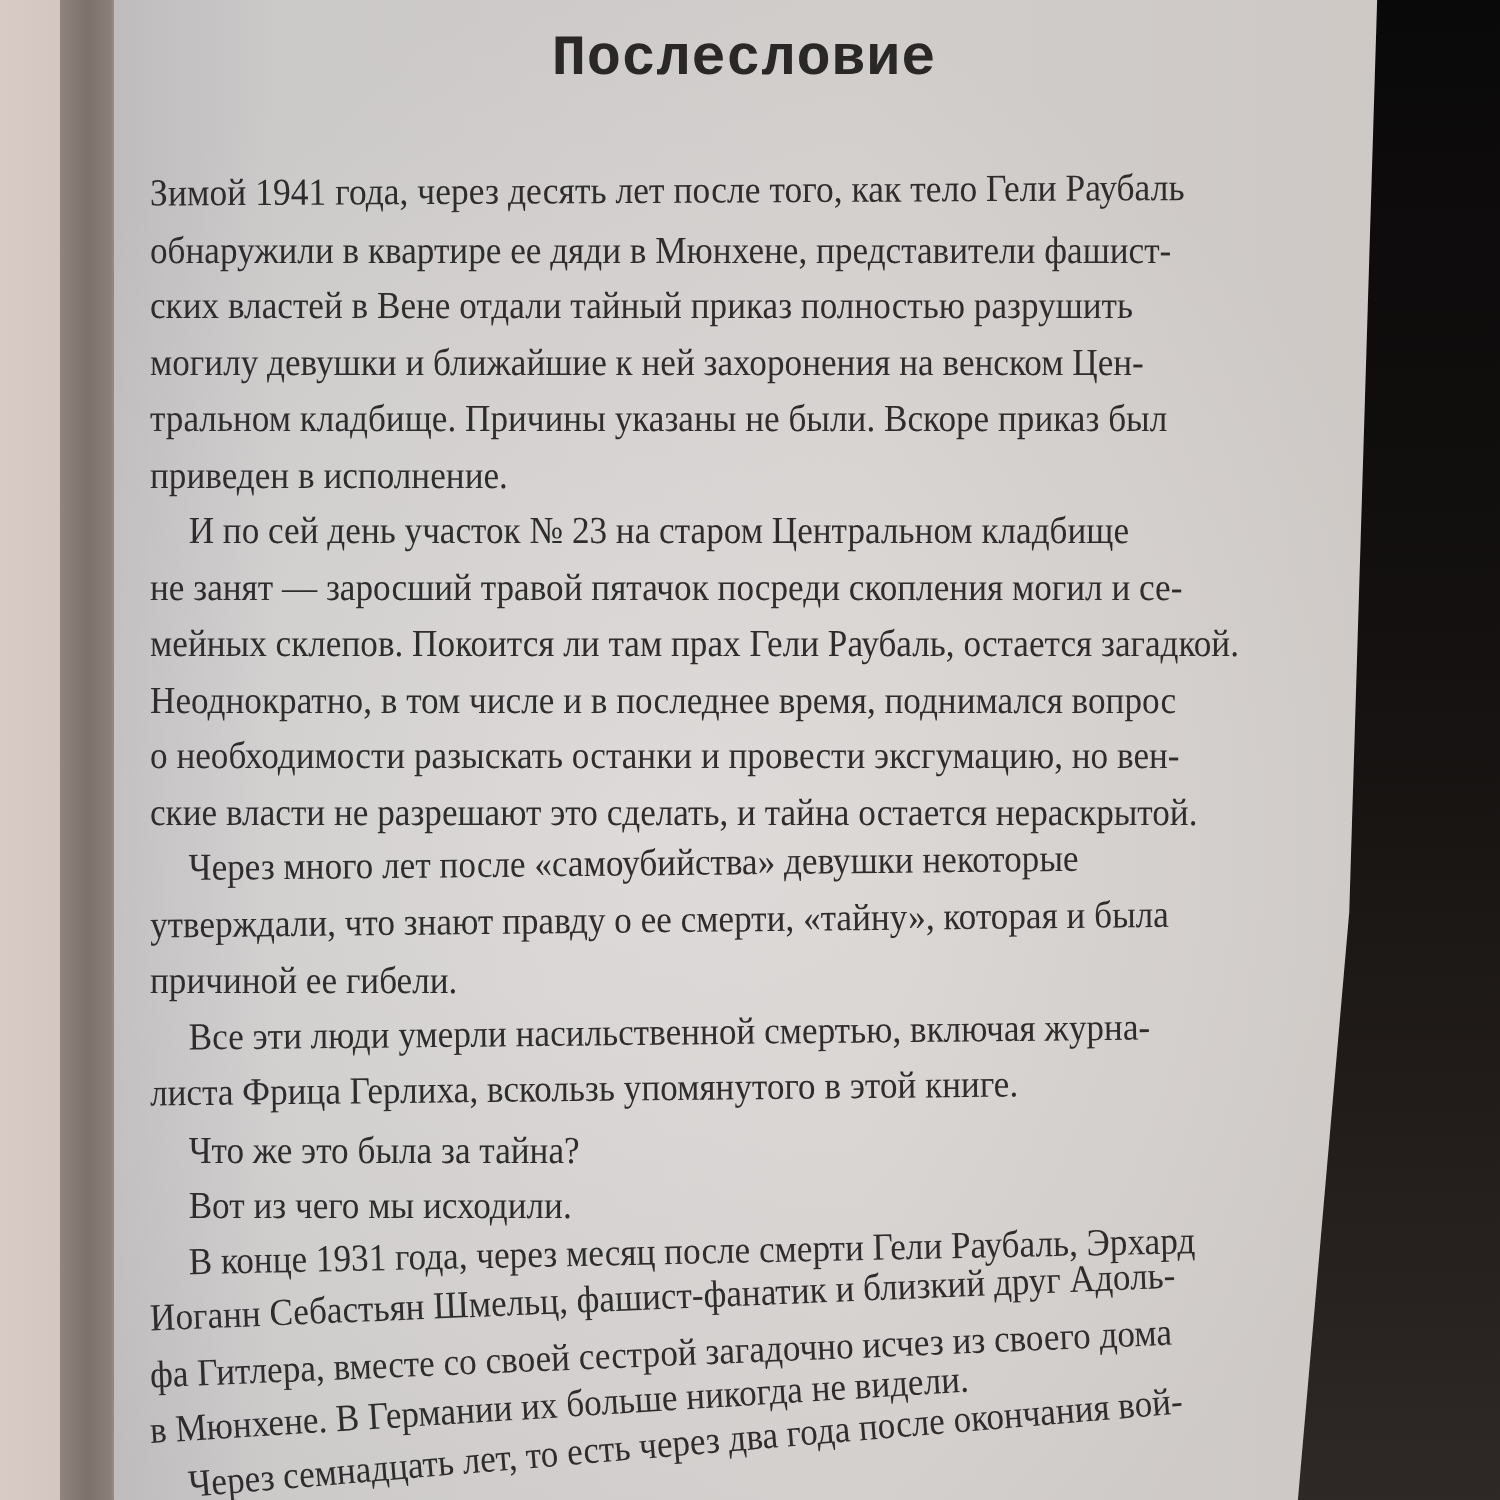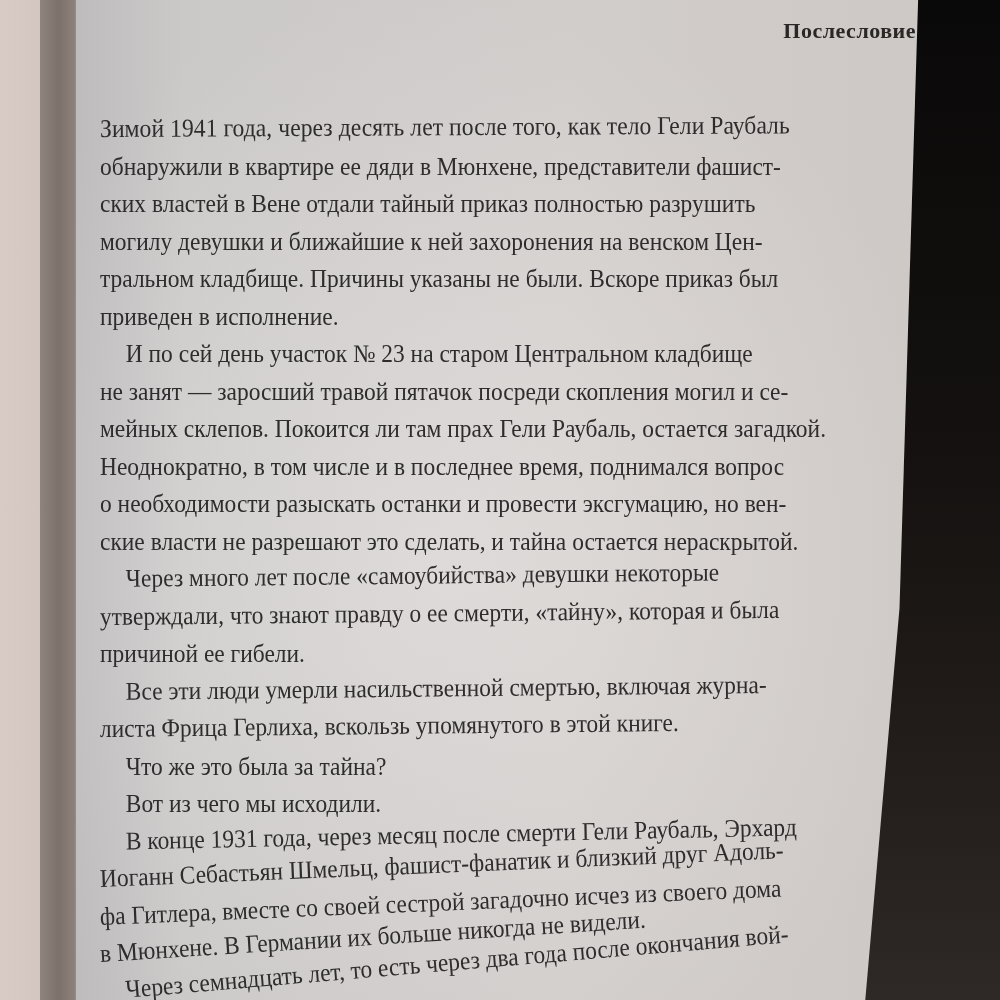--- a/index.html
+++ b/index.html
@@ -39,24 +39,24 @@
     .page-shade {
       position: absolute;
       inset: 0;
       background: radial-gradient(ellipse at 40% 55%, rgba(255,255,255,0.10), rgba(0,0,0,0.05) 70%);
       pointer-events: none;
     }
     .title {
       position: absolute;
       left: 0; right: 0;
       top: 28px;
-      text-align: right;
-      font-family: Liberation Serif, serif;
+      text-align: center;
+      font-family: Liberation Mono, monospace;
       font-weight: bold;
-      font-size: 22px;
+      font-size: 38px;
       color: #2a2727;
       letter-spacing: 0.5px;
       padding-right: 60px;
     }
     .text-block {
       position: absolute;
       left: 24px;
       top: 120px;
       width: 740px;
       font-family: "Liberation Serif", serif;

